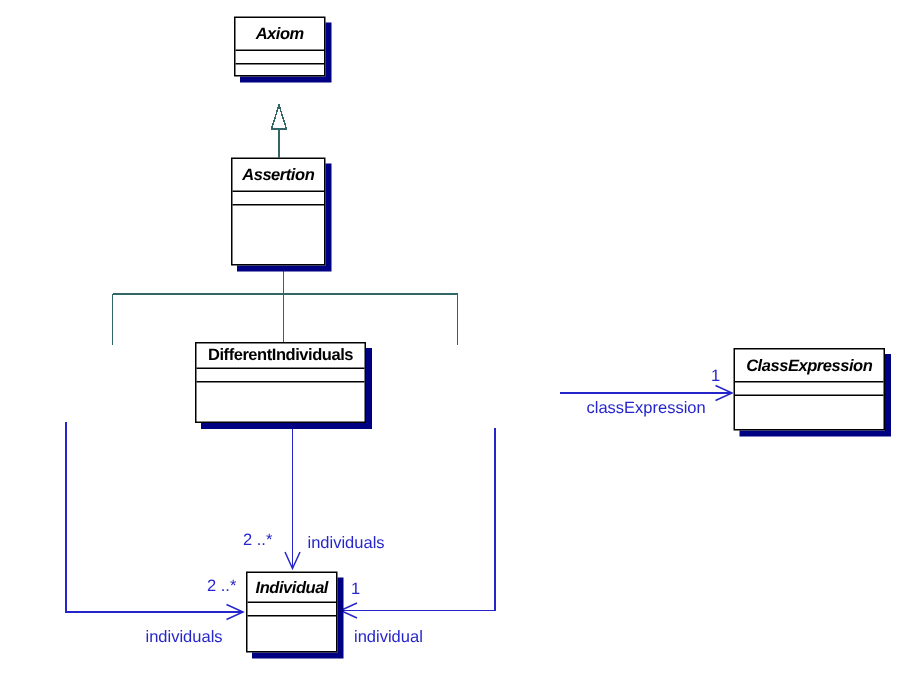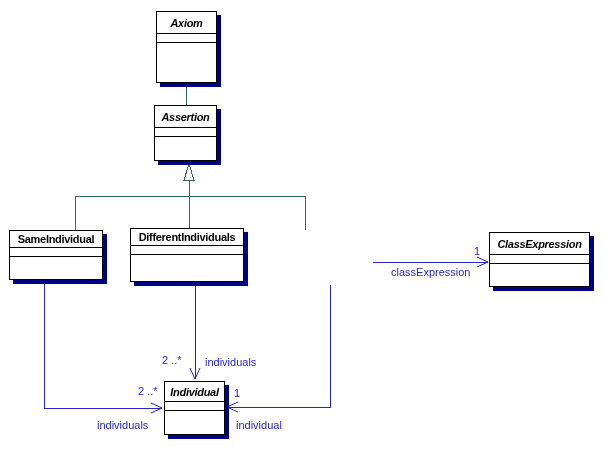--- a/index.html
+++ b/index.html
@@ -78,37 +78,32 @@
       <polyline points="44,281 44,408 162,408"></polyline>
       <polyline points="151,403 162,408 151,413" shape-rendering="auto"></polyline>
     </g>
 
     <g stroke="#2525cc" fill="none" stroke-width="1">
       <polyline points="330,285 330,407 227,407"></polyline>
       <polyline points="238,402 227,407 238,412" shape-rendering="auto"></polyline>
     </g>
   </svg>
 
-  <div class="uml-class abstract" style="left:156px;top:11px;width:61px;height:72px">
+  <div class="uml-class abstract" style="left:156px;top:11px;width:61px;height:40px">
     <div class="cls-title">Axiom</div>
     <div class="cls-attrs"></div>
     <div class="cls-ops"></div>
   </div>
 
-  <div class="uml-class abstract" style="left:154px;top:105px;width:63px;height:56px">
+  <div class="uml-class abstract" style="left:154px;top:105px;width:63px;height:72px">
     <div class="cls-title">Assertion</div>
     <div class="cls-attrs"></div>
     <div class="cls-ops"></div>
   </div>
 
-  <div class="uml-class" style="left:9px;top:230px;width:94px;height:50px">
-    <div class="cls-title">SameIndividual</div>
-    <div class="cls-attrs"></div>
-    <div class="cls-ops"></div>
-  </div>
 
   <div class="uml-class" style="left:130px;top:228px;width:114px;height:54px">
     <div class="cls-title">DifferentIndividuals</div>
     <div class="cls-attrs"></div>
     <div class="cls-ops"></div>
   </div>
 
 
   <div class="uml-class abstract" style="left:489px;top:232px;width:101px;height:55px">
     <div class="cls-title">ClassExpression</div>

